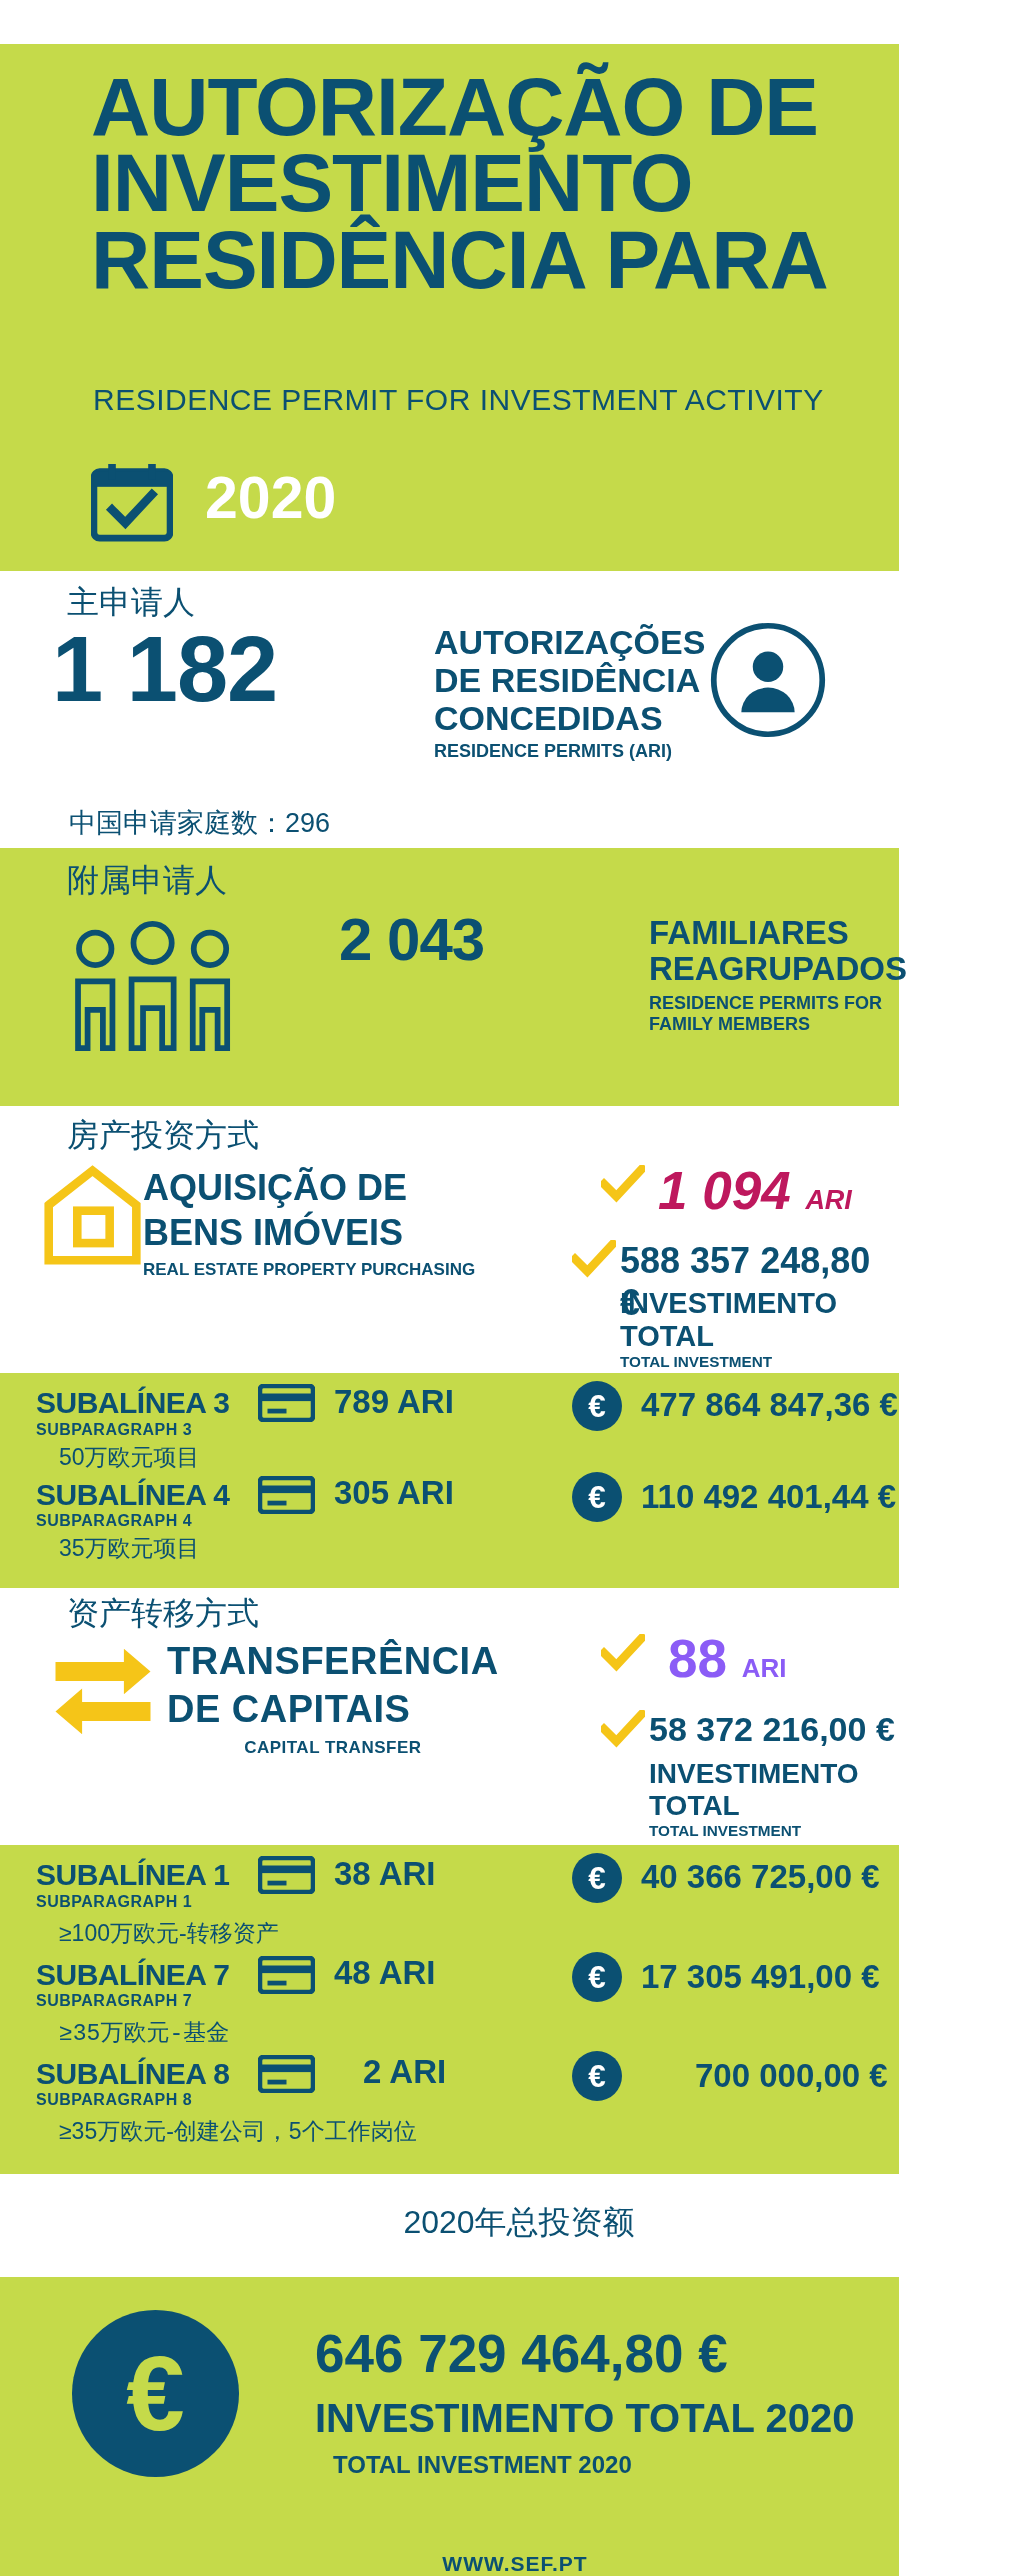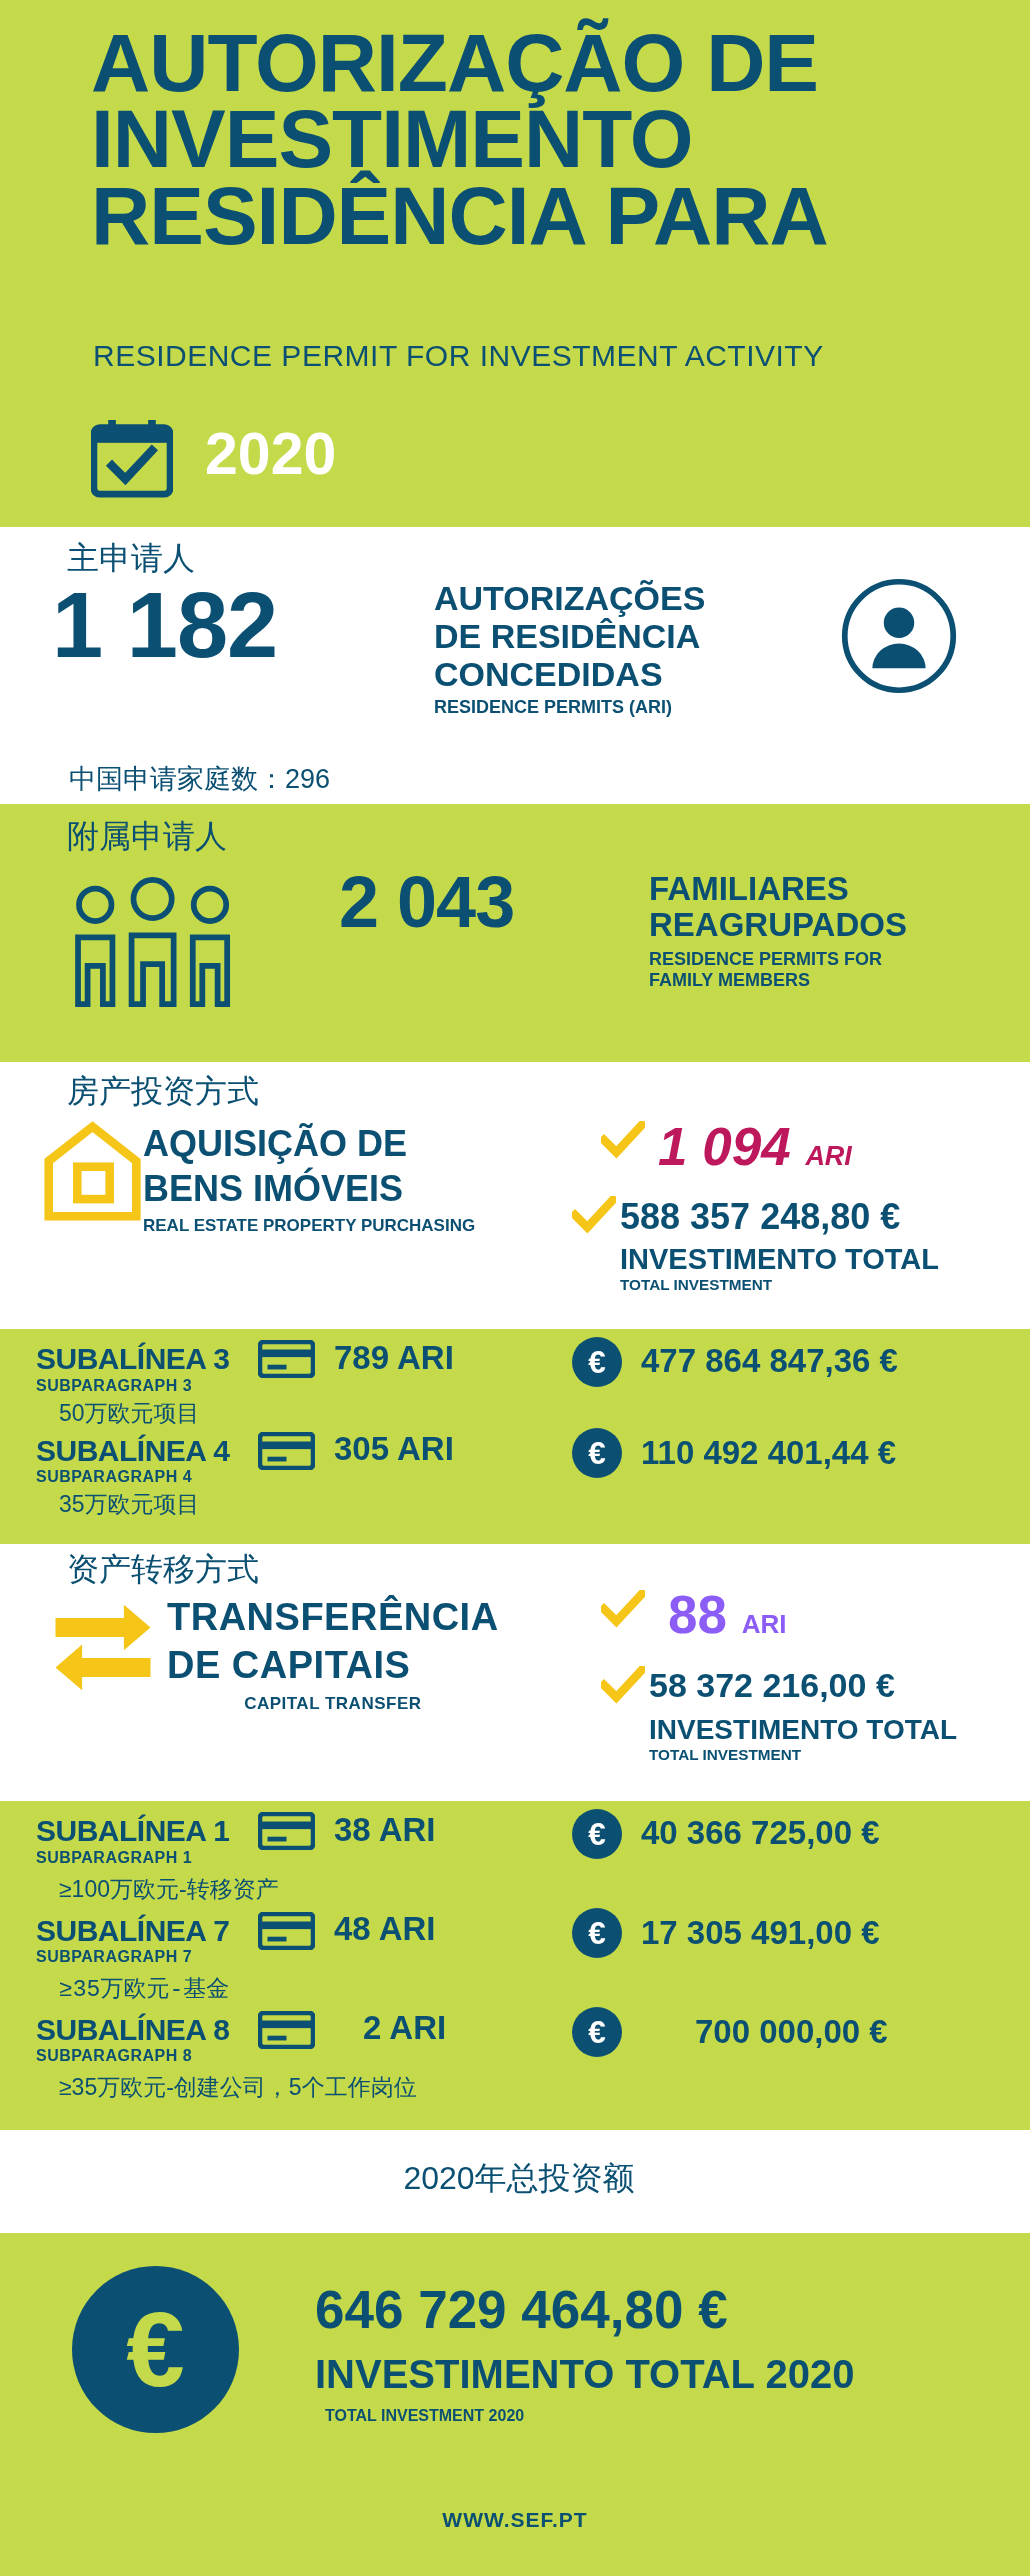--- a/index.html
+++ b/index.html
@@ -5,21 +5,21 @@
   html,body{margin:0;padding:0;}
   body{
     width:1030px;height:2576px;
     background:#ffffff;
     font-family:"Liberation Sans", sans-serif;
     -webkit-font-smoothing:antialiased;
   }
   .page{position:relative;width:1030px;height:2576px;overflow:hidden;background:#ffffff;}
 
   
-  .band{position:absolute;left:0;width:1030px;}
+  .band{position:absolute;left:0;width:899px;margin-top:44px;}
 
   
   #header{top:0;height:527px;background:#c5da4a;}
   #header .title{
     position:absolute;left:91px;top:25px;width:887px;
     font-size:82px;line-height:0.93;font-weight:bold;color:#0b5072;
     letter-spacing:-1px;
   }
   #header .title div{white-space:nowrap;}
   #header .subtitle{
@@ -51,21 +51,21 @@
   }
   #band-main .countries .n{color:#f5c518;}
   #band-main .countries span.c{margin-right:25px;}
   .person-circle{position:absolute;right:72px;top:50px;width:118px;height:118px;}
 
   
   #band-family{top:804px;height:258px;background:#c5da4a;}
   #band-family .cn-label{position:absolute;left:67px;top:11.4px;font-size:32px;color:#0b5072;}
   #band-family .bignum{
     position:absolute;left:339px;top:57px;
-    font-size:72px;font-weight:bold;color:#0b5072;letter-spacing:-1px;
+    font-size:60px;font-weight:bold;color:#0b5072;letter-spacing:-1px;
   }
   #band-family .txt{
     position:absolute;left:649px;top:67px;
     font-size:33px;font-weight:bold;line-height:1.1;color:#0b5072;
   }
   #band-family .txt small{display:block;font-size:18px;font-weight:bold;margin-top:5.7px;line-height:1.15;}
   .family-icon{position:absolute;left:57px;top:72px;width:239px;height:134px;}
 
   
   #band-realestate{top:1062px;height:267px;background:#ffffff;}
@@ -114,21 +114,21 @@
 
   
   #band-totalwhite{top:2130px;height:103px;background:#ffffff;}
   #band-totalwhite .cn{position:absolute;left:4px;top:27px;width:1030px;text-align:center;font-size:32px;color:#0b5072;}
   #band-total{top:2233px;height:239px;background:#c5da4a;}
   .euro-big{position:absolute;left:72px;top:33px;width:167px;height:167px;border-radius:50%;background:#0b5072;
     color:#c5da4a;font-size:105px;font-weight:bold;text-align:center;line-height:167px;}
   #band-total .amount-big{position:absolute;left:315px;top:46px;font-size:53px;font-weight:bold;color:#0b5072;}
   #band-total .label-big{position:absolute;left:315px;top:119px;font-size:40px;font-weight:bold;color:#0b5072;}
   #band-total .label-big span{font-size:40px;}
-  #band-total .label-small{position:absolute;left:325px;top:174px;font-size:16px;font-weight:bold;color:#0b5072;}
+  #band-total .label-small{position:absolute;left:333px;top:174px;font-size:24px;font-weight:bold;color:#0b5072;}
 
   
   #footer{top:2472px;height:104px;background:#c5da4a;}
   #footer .url{position:absolute;left:0;top:36px;width:1030px;text-align:center;
     font-size:21px;font-weight:bold;color:#0b5072;letter-spacing:1px;}
 
   
   .card-icon{position:absolute;width:57px;height:38px;}
 </style>
 </head>

